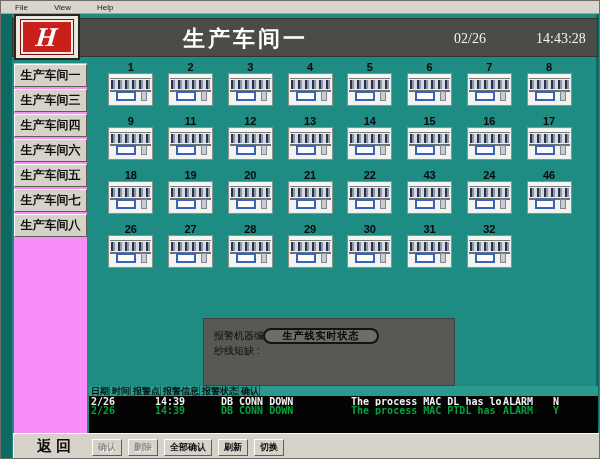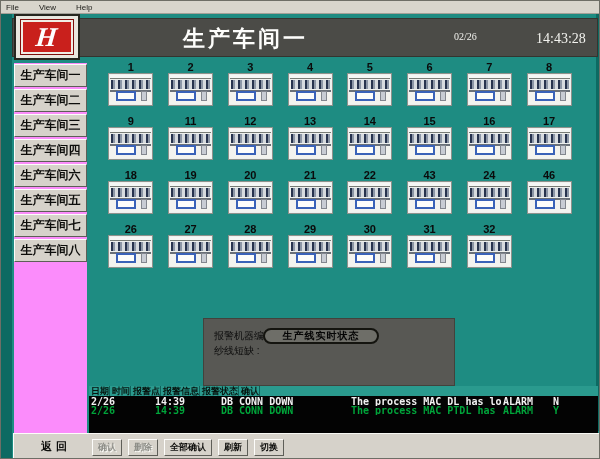--- a/index.html
+++ b/index.html
@@ -1,51 +1,51 @@
 <!DOCTYPE html>
 <html><head>
 <meta charset="utf-8">
 <style>
   html,body{margin:0;padding:0;background:#8a8a84;}
   *{box-sizing:border-box;}
   .window{position:relative;width:600px;height:459px;background:#1e8c82;overflow:hidden;
           font-family:"Liberation Sans",sans-serif;border:1px solid #6e6e66;}
   
   .menubar{position:absolute;top:0;left:0;right:0;height:13px;background:#d8d5cc;
-           border-bottom:1px solid #a3a098;display:flex;align-items:center;gap:20px;
-           padding-left:5px;font-size:8px;color:#22221e;}
+           border-bottom:1px solid #a3a098;display:flex;align-items:center;gap:26px;
+           padding-left:14px;font-size:8px;color:#22221e;}
   .menu-item{cursor:default;}
   
   .left-strip{position:absolute;top:13px;left:0;width:11px;bottom:0;background:#0d6a62;}
   .right-strip{position:absolute;top:13px;right:0;width:3px;bottom:27px;background:#0d6a62;}
   
   .header{position:absolute;left:11px;top:17px;width:586px;height:39px;background:#4b4b47;
           border:1px solid #34342f;}
   .logo-box{position:absolute;left:1px;top:-5px;width:66px;height:46px;background:#e9e7df;
             border:2px solid #26261f;display:flex;align-items:center;justify-content:center;}
   .logo-red{width:54px;height:36px;background:#c9201c;border:1px solid #7e0e0b;
             box-shadow:inset 0 0 0 2px #f0ede5;display:flex;align-items:center;justify-content:center;}
   .logo-glyph{color:#fff;font-family:"Liberation Serif",serif;font-style:italic;font-weight:bold;
               font-size:27px;line-height:27px;transform:skewX(-6deg);}
   .title{position:absolute;left:170px;top:5px;font-size:22px;font-weight:bold;color:#fdfdfb;
          letter-spacing:3px;white-space:nowrap;}
   .hdate{position:absolute;left:441px;top:12px;font-family:"Liberation Serif",serif;
-         font-size:10px;color:#f3f3ef;}
+         font-size:14px;color:#f3f3ef;}
   .htime{position:absolute;left:523px;top:12px;font-family:"Liberation Serif",serif;
          font-size:14px;color:#f3f3ef;}
   
   .side-pink{position:absolute;left:13px;top:62px;width:73px;height:370px;background:#fb8cfb;}
   .side-buttons{position:absolute;left:13px;top:63px;width:73px;display:flex;
                 flex-direction:column;gap:2px;}
   .btn3d{background:#d6d2ca;border-top:1px solid #fdfdfb;border-left:1px solid #fdfdfb;
          border-right:1px solid #5e5e58;border-bottom:1px solid #5e5e58;
          box-shadow:1px 1px 0 #38383300;color:#0d0d0b;display:flex;align-items:center;
          justify-content:center;cursor:default;}
   .ws-btn{height:23px;font-size:12px;font-weight:bold;letter-spacing:0;white-space:nowrap;}
-  .return-btn{position:absolute;left:12px;top:432px;width:86px;height:26px;font-size:11px;
+  .return-btn{position:absolute;left:12px;top:432px;width:86px;height:26px;font-size:15px;
               font-weight:bold;letter-spacing:4px;}
   
   .machines{position:absolute;left:100px;top:60px;width:478px;display:grid;
             grid-template-columns:repeat(8,1fr);grid-auto-rows:54px;}
   .mcell{display:flex;flex-direction:column;align-items:center;cursor:default;}
   .mnum{font-size:11px;font-weight:bold;color:#0a0a0a;line-height:12px;height:12px;}
   .m-icon{position:relative;width:45px;height:33px;background:#eef0ee;border:1px solid #8e928c;}
   .m-top{position:absolute;top:1px;left:1px;right:1px;height:4px;background:#f5f7f5;
          border-bottom:1px solid #787c76;}
   .m-heads{position:absolute;top:6px;left:2px;right:2px;height:9px;
@@ -108,21 +108,20 @@
     <div class="title">生产车间一</div>
     <div class="hdate">02/26</div>
     <div class="htime">14:43:28</div>
   </div>
 
   <div class="side-pink"></div>
   <div class="side-buttons">
 
       <div class="btn3d ws-btn">生产车间一</div>
 
-      <div class="btn3d ws-btn">生产车间二</div>
 
       <div class="btn3d ws-btn">生产车间三</div>
 
       <div class="btn3d ws-btn">生产车间四</div>
 
       <div class="btn3d ws-btn">生产车间六</div>
 
       <div class="btn3d ws-btn">生产车间五</div>
 
       <div class="btn3d ws-btn">生产车间七</div>

